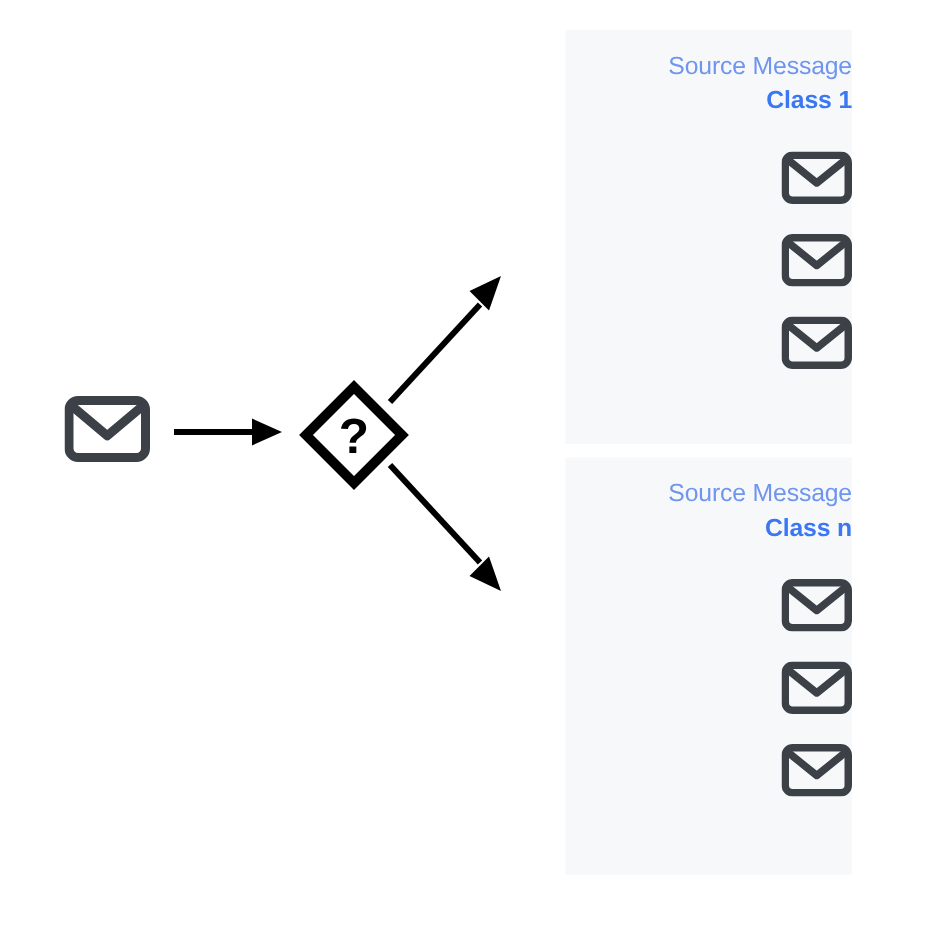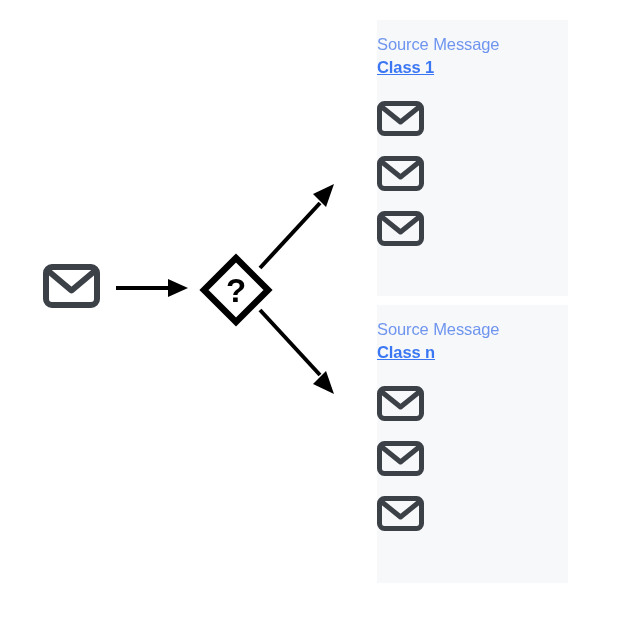--- a/index.html
+++ b/index.html
@@ -68,21 +68,21 @@
 
   
   .class-panel {
     position: absolute;
     left: 377px;
     width: 191px;
     background: #f7f8fa;
     box-sizing: border-box;
     display: flex;
     flex-direction: column;
-    align-items: flex-start;
+    align-items: flex-end;
   }
   #class-panel-1 {
     top: 20px;
     height: 276px;
   }
   #class-panel-2 {
     top: 305px;
     height: 278px;
   }
 
@@ -96,21 +96,20 @@
     white-space: nowrap;
   }
   .panel-subtitle {
     margin-top: 1px;
     font-size: 16.5px;
     line-height: 22px;
     font-weight: 700;
     color: #3b77f3;
     letter-spacing: -0.1px;
     white-space: nowrap;
-    text-decoration: underline;
   }
 
   .panel-envelopes {
     margin-top: 23px;
     display: flex;
     flex-direction: column;
     align-items: center;
     gap: 20px;
   }
   .panel-envelope {

